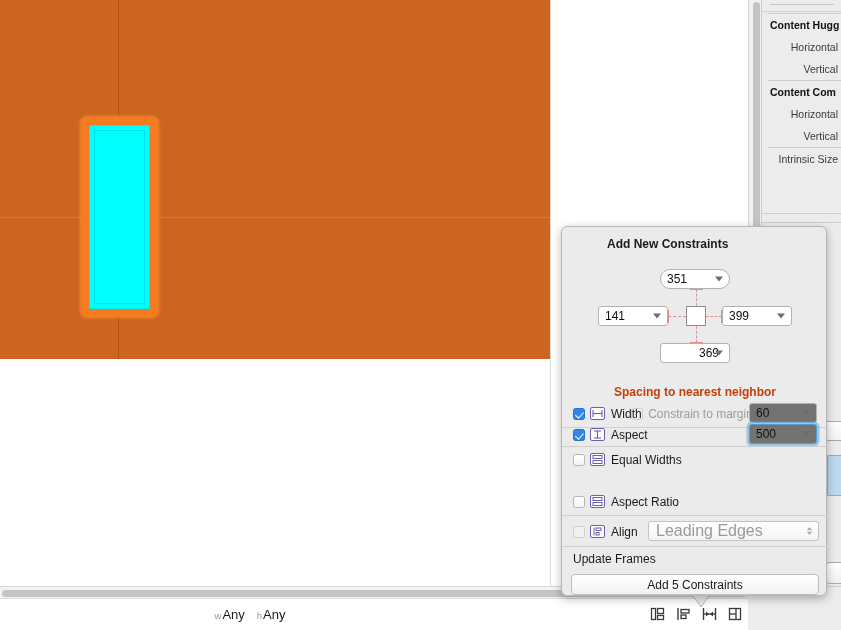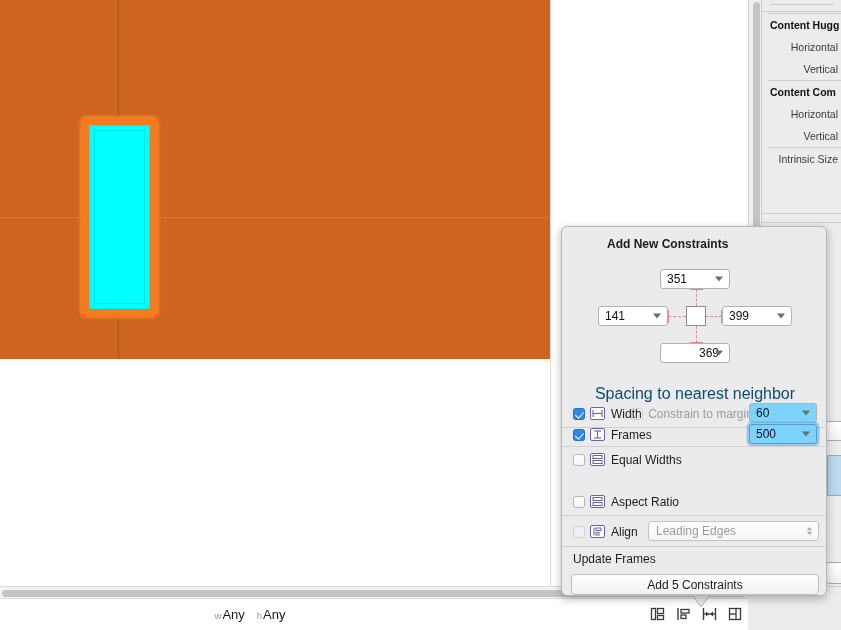--- a/index.html
+++ b/index.html
@@ -165,37 +165,37 @@
     position:absolute; border:1px solid #b2b2b2; border-radius:3px;
     background:#ffffff; height:20px;
     display:flex; align-items:center;
   }
   .stepper .val { padding-left:6px; font-size:12px; color:#111; line-height:18px; }
   .stepper .arrow {
     position:absolute; right:6px; top:50%; transform:translateY(-50%);
     width:0;height:0; border-left:4px solid transparent; border-right:4px solid transparent;
     border-top:5px solid #6e6e6e;
   }
-  .st-top   { left:98px; top:12px;  width:70px; }
+  .st-top   { left:98px; top:12px;  width:70px;border-radius:10px; }
   .st-left  { left:36px; top:49px;  width:70px; }
   .st-right { left:160px;top:49px;  width:70px; }
   .st-bot   { left:98px; top:86px;  width:70px;padding-left:32px; }
 
   .center-box {
     position:absolute; left:124px; top:49px; width:20px; height:20px;
     background:#ffffff; border:1px solid #8e8e8e;
   }
   .cdash { position:absolute; background:transparent; }
   .cdash-h { height:1px; border-top:1px dashed #e48f8f; }
   .cdash-v { width:1px; border-left:1px dashed #e48f8f; }
   .tick { position:absolute; background:#e08b8b; }
 
   .spacing-label {
     position:absolute; left:0; top:158px; width:266px; text-align:center;
-    font-size:16px; color:#0c4a6e;
+    font-size:12px; color:#c2410c;font-weight:bold;
   }
   .margins-row {
     position:absolute; left:0; top:180px; width:266px; text-align:center;
     font-size:12px; color:#9b9b9b;
   }
   .cb {
     display:inline-block; width:12px; height:12px; border:1px solid #b5b5b5;
     border-radius:2.5px; background:linear-gradient(#ffffff,#f4f4f4);
     vertical-align:-2px; margin-right:5px;
   }
@@ -214,38 +214,38 @@
   .opt-row {
     position:absolute; left:0; width:266px; height:21px;
     display:flex; align-items:center; padding-left:11px;
   }
   .opt-row .label { margin-left:6px; font-size:12px; color:#1b1b1b; }
   .gico { width:15px; height:13px; display:inline-block; }
   .gico svg{display:block;}
 
   .numfield {
     position:absolute; width:68px; height:20px; border:1px solid #b2b2b2;
-    border-radius:3px; background:#7dd3fc; display:flex; align-items:center;
+    border-radius:3px; background:#737373; display:flex; align-items:center;
   }
   .numfield .val { padding-left:6px; font-size:12px; color:#111; }
   .numfield .arrow {
     position:absolute; right:6px; top:50%; transform:translateY(-50%);
     width:0;height:0; border-left:4px solid transparent; border-right:4px solid transparent;
     border-top:5px solid #6e6e6e;
   }
   .numfield.focused {
     border-color:#4d9fd8;
     box-shadow:0 0 0 2.5px rgba(90,170,225,0.55);
   }
 
   .combo {
     position:absolute; height:20px; border:1px solid #c2c2c2; border-radius:3px;
     background:linear-gradient(#ffffff,#f5f5f5); display:flex; align-items:center;
   }
-  .combo .val { padding-left:7px; font-size:12px; color:#1b1b1b; }
+  .combo .val { padding-left:7px; font-size:16px; color:#1b1b1b; }
   .combo.dim .val { color:#9a9a9a; }
   .combo .chev {
     position:absolute; right:4px; top:50%; transform:translateY(-50%);
     width:9px; height:14px; color:#9a9a9a;
   }
   .combo .chev svg{display:block;}
 
   .ufr-label {
     position:absolute; left:11px; font-size:12px; color:#1b1b1b;
   }
@@ -429,21 +429,21 @@
     <div class="opt-row" style="top:197px;">
       <span class="cb checked"></span>
       <span class="gico">
         <svg width="15" height="13" viewBox="0 0 15 13">
           <rect x="0.5" y="0.5" width="14" height="12" rx="1.5" fill="#fff" stroke="#6a5fb0" stroke-width="1"></rect>
           <line x1="4" y1="3" x2="11" y2="3" stroke="#6a5fb0" stroke-width="1.1"></line>
           <line x1="4" y1="10" x2="11" y2="10" stroke="#6a5fb0" stroke-width="1.1"></line>
           <line x1="7.5" y1="3" x2="7.5" y2="10" stroke="#6a5fb0" stroke-width="1.1"></line>
         </svg>
       </span>
-      <span class="label">Frames</span>
+      <span class="label">Aspect</span>
     </div>
     <div class="numfield focused" style="left:187px; top:197px;">
       <span class="val">500</span>
       <span class="arrow"></span>
     </div>
 
     <div class="pop-sep" style="top:219px;"></div>
 
     <div class="opt-row" style="top:222px;">
       <span class="cb"></span>

